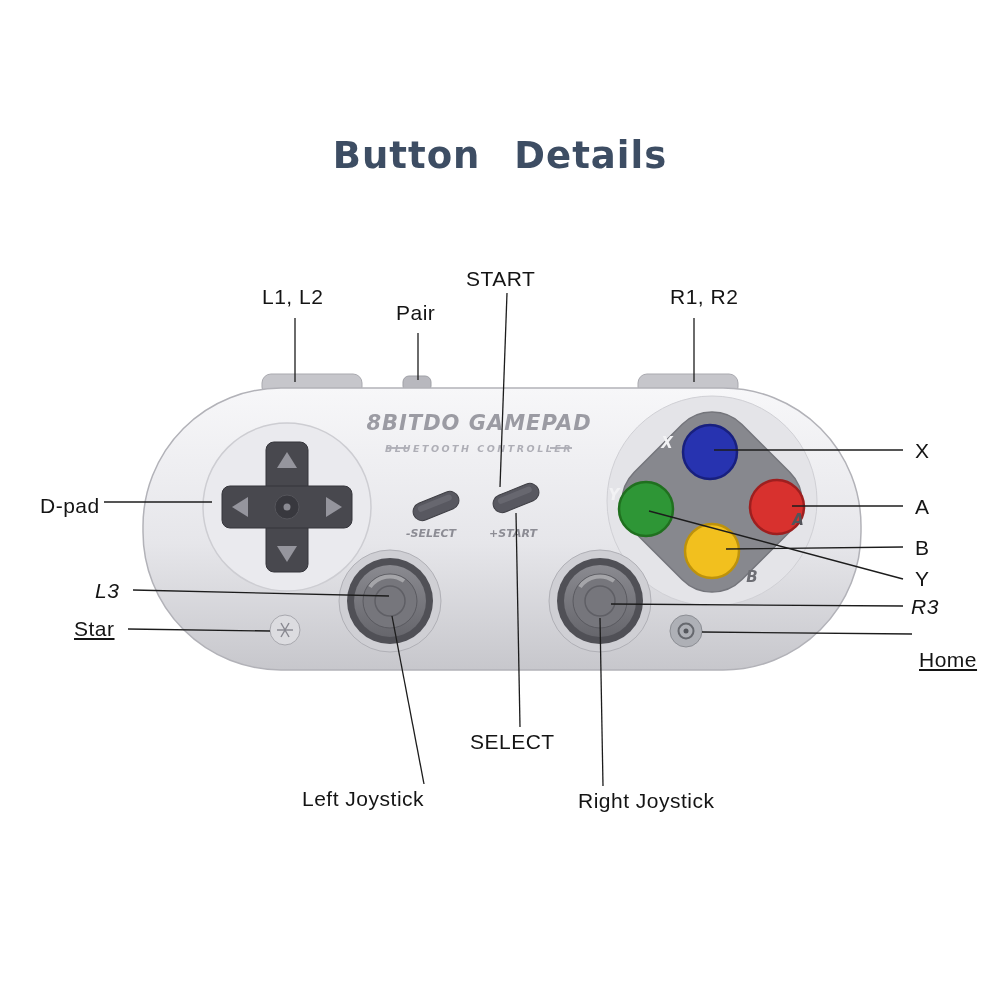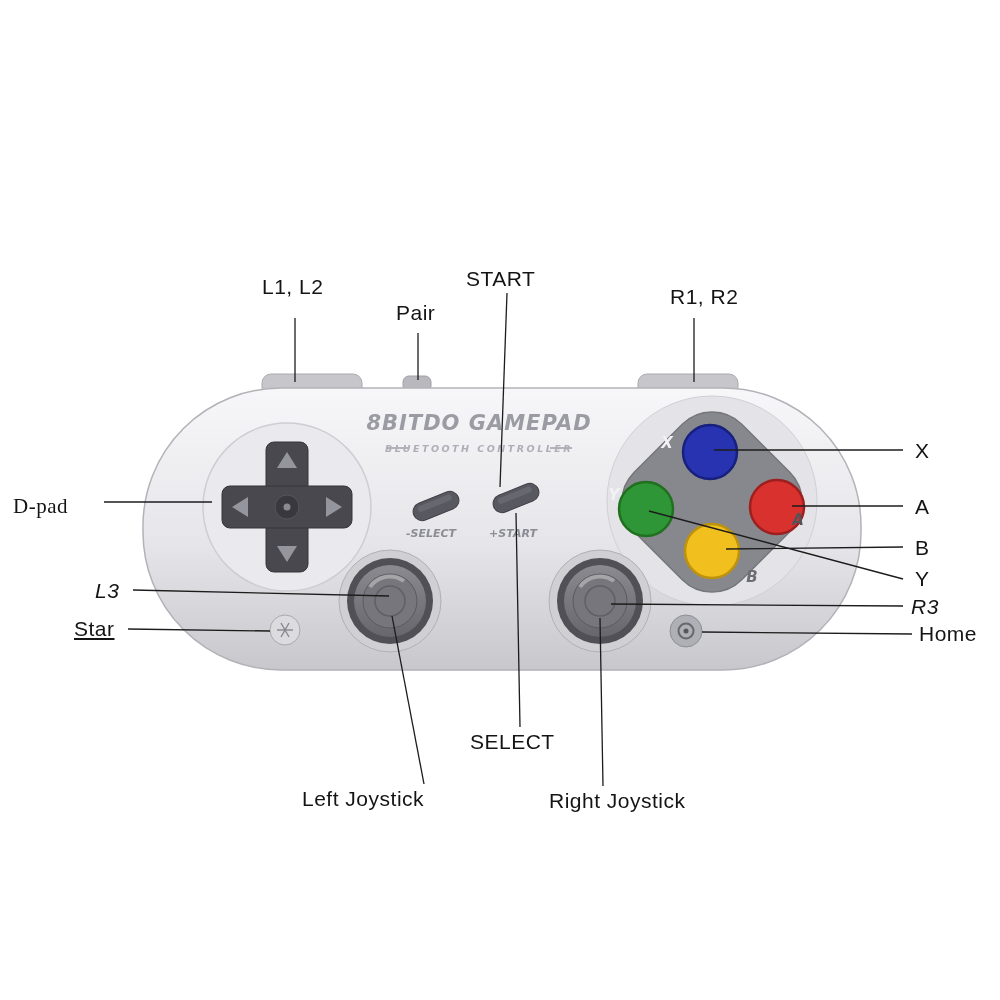--- a/index.html
+++ b/index.html
@@ -9,20 +9,21 @@
          font-family:"DejaVu Sans",sans-serif;font-weight:700;font-size:37px;
          color:#3d4d63;letter-spacing:1px;word-spacing:20px;}
   .label{position:absolute;font-size:21px;color:#141414;white-space:nowrap;letter-spacing:.5px;}
   svg.art{position:absolute;left:0;top:0;}
 </style>
 </head>
 <body>
 
 <div class="stage">
 
+  <div class="title">Button Details</div>
 
   <svg class="art" width="1000" height="1000" viewBox="0 0 1000 1000">
     <defs>
       <linearGradient id="bodyGrad" x1="0" y1="0" x2="0" y2="1">
         <stop offset="0" stop-color="#f7f7f9"></stop>
         <stop offset="0.55" stop-color="#e6e6ea"></stop>
         <stop offset="1" stop-color="#c7c7cc"></stop>
       </linearGradient>
       <linearGradient id="stickGrad" x1="0" y1="0" x2="0" y2="1">
         <stop offset="0" stop-color="#8a8a90"></stop>
@@ -124,29 +125,29 @@
       <line x1="903" y1="579" x2="649" y2="511"></line>
       <line x1="903" y1="606" x2="611" y2="604"></line>
       <line x1="912" y1="634" x2="702" y2="632"></line>
       <line x1="516" y1="513" x2="520" y2="727"></line>
       <line x1="424" y1="784" x2="392" y2="616"></line>
       <line x1="603" y1="786" x2="600" y2="618"></line>
     </g>
   </svg>
 
   <div class="label" style="left:466px;top:267px;">START</div>
-  <div class="label" style="left:262px;top:275px;">L1, L2</div>
+  <div class="label" style="left:262px;top:285px;">L1, L2</div>
   <div class="label" style="left:396px;top:301px;">Pair</div>
   <div class="label" style="left:670px;top:285px;">R1, R2</div>
-  <div class="label" style="left:13px;top:494px;font-family:Liberation Serif, serif;">D-pad</div>
+  <div class="label" style="left:40px;top:494px;">D-pad</div>
   <div class="label" style="left:95px;top:579px;font-style:italic;">L3</div>
   <div class="label" style="left:74px;top:617px;text-decoration:underline;">Star</div>
   <div class="label" style="left:915px;top:439px;">X</div>
   <div class="label" style="left:915px;top:495px;">A</div>
   <div class="label" style="left:915px;top:536px;">B</div>
   <div class="label" style="left:915px;top:567px;">Y</div>
   <div class="label" style="left:911px;top:595px;font-style:italic;">R3</div>
-  <div class="label" style="left:919px;top:622px;">Home</div>
+  <div class="label" style="left:919px;top:648px;text-decoration:underline;">Home</div>
   <div class="label" style="left:470px;top:730px;">SELECT</div>
   <div class="label" style="left:302px;top:787px;">Left Joystick</div>
-  <div class="label" style="left:549px;top:789px;text-align:center;">Right Joystick</div>
+  <div class="label" style="left:578px;top:789px;text-align:center;">Right Joystick</div>
 
 </div>
 
 </body></html>

